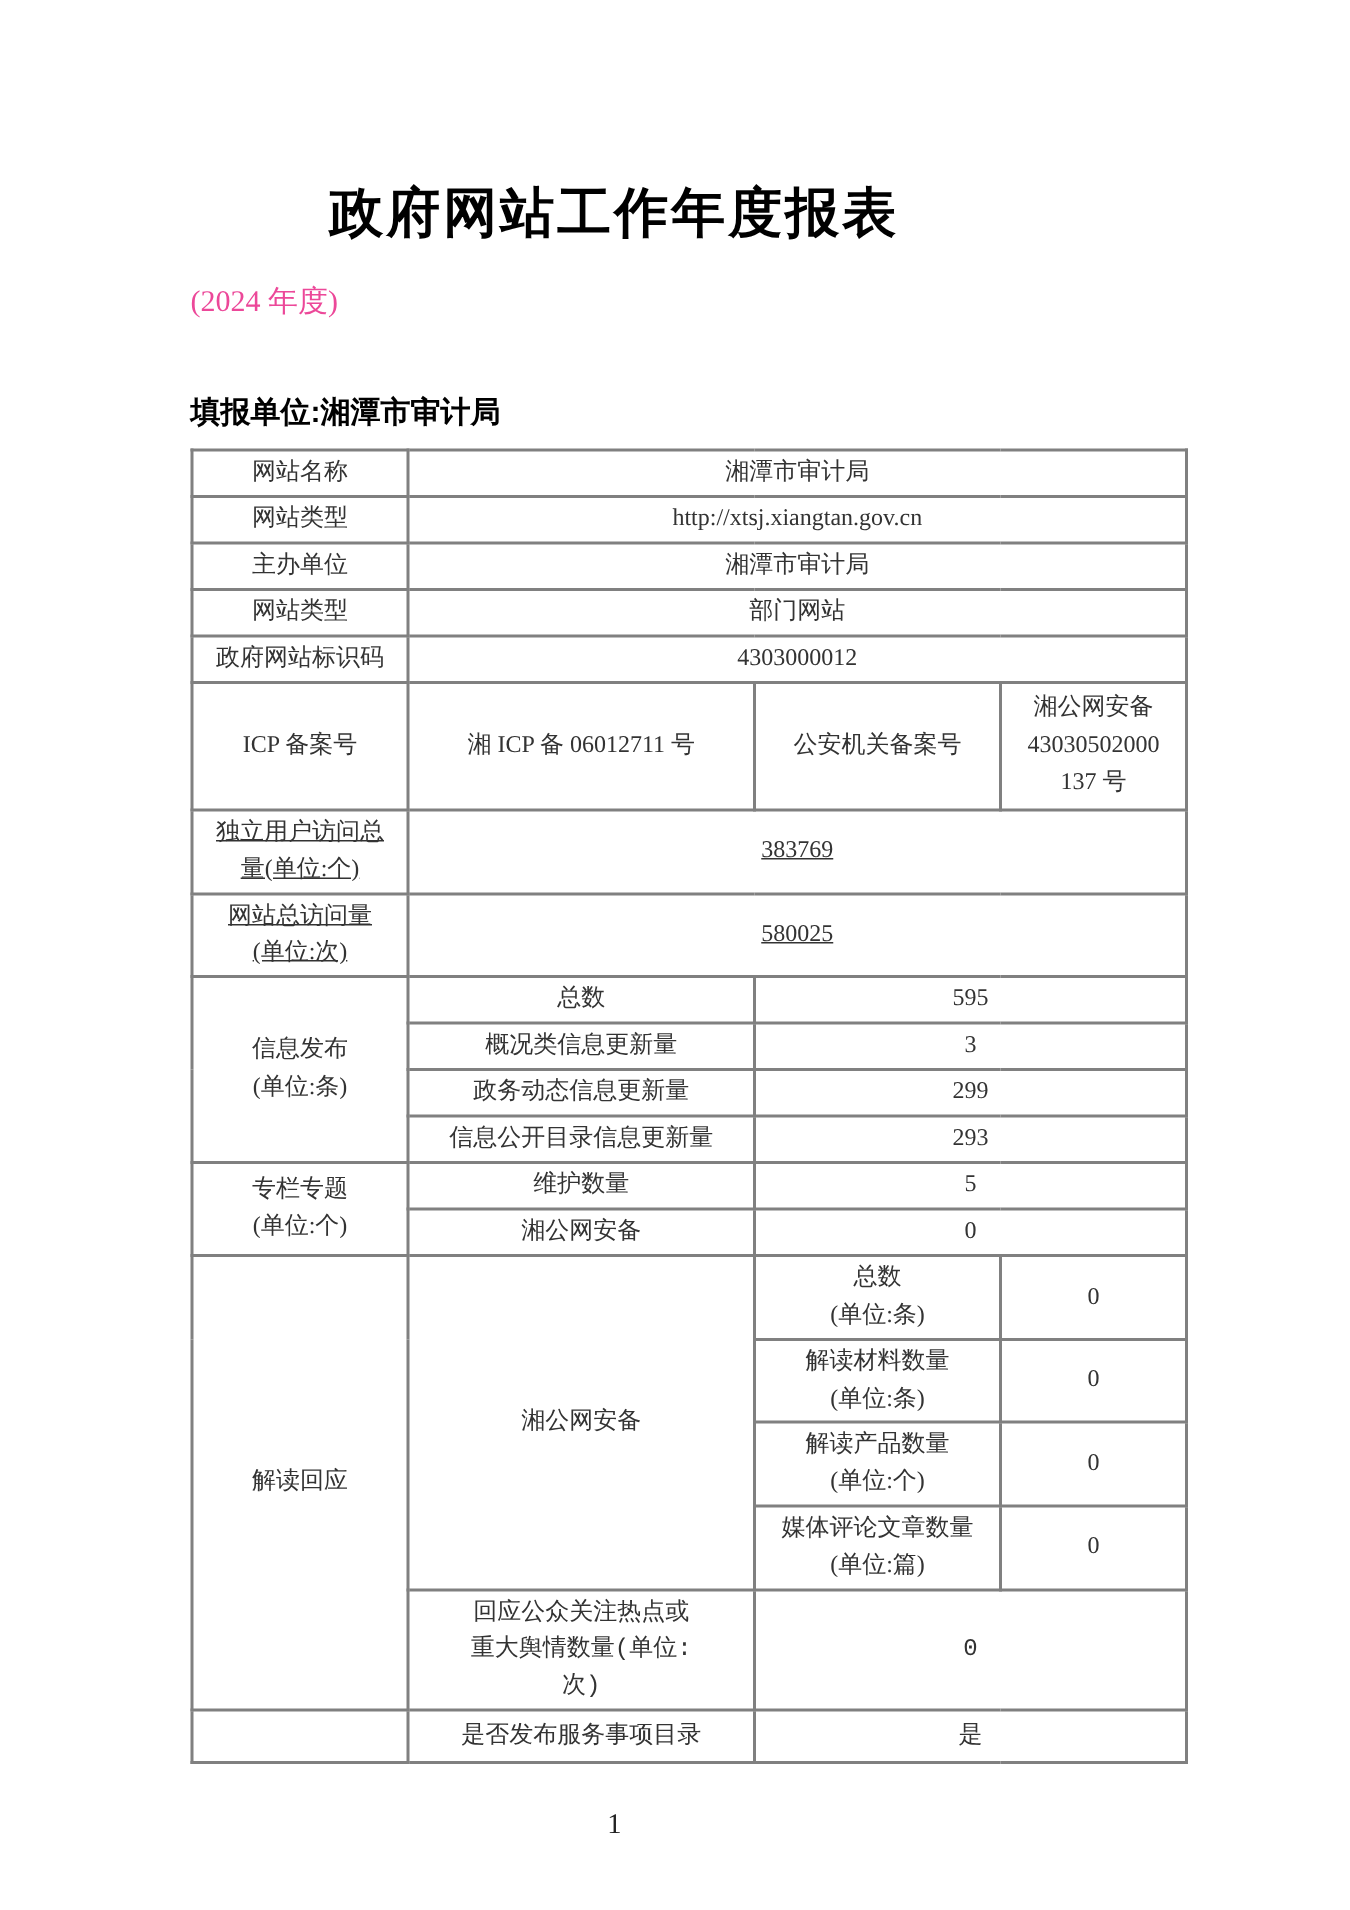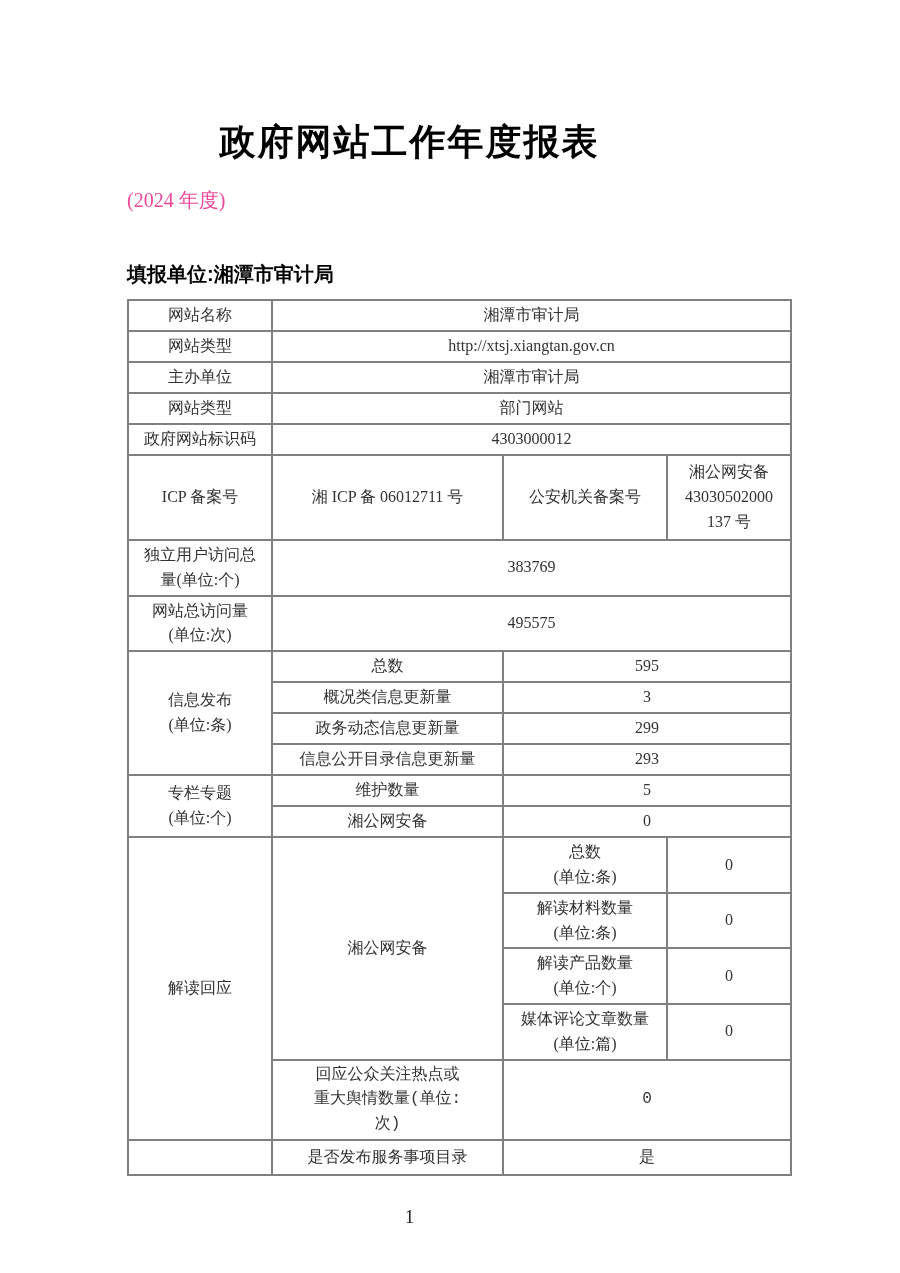--- a/index.html
+++ b/index.html
@@ -45,21 +45,21 @@
     text-align:center;
     vertical-align:middle;
     font-size:16px;
     line-height:1.55;
     padding:2px 5px;
     color:#333333;
   }
   .ml { white-space:pre-line;border-radius:29px; }
   .rh31 { height:31px; }
   .rh85 { height:85px; }
-  .rh55 { height:55px; }
+  .rh55 { height:55px;text-decoration:underline; }
   .rh52 { height:52px; }
   .rh78 { height:78px;font-family:Liberation Mono, monospace; }
   .rh35 { height:35px; }
   .page-number {
     margin-top:30px;
     text-align:center;
     font-size:19px;
     color:#222222;
   }
 </style>
@@ -112,21 +112,21 @@
     </tr>
 
     <tr class="rh55">
       <td class="ml">独立用户访问总
 量(单位:个)</td>
       <td colspan="3">383769</td>
     </tr>
     <tr class="rh55">
       <td class="ml">网站总访问量
 (单位:次)</td>
-      <td colspan="3">495575</td>
+      <td colspan="3">580025</td>
     </tr>
 
     <tr class="rh31">
       <td rowspan="4" class="ml">信息发布
 (单位:条)</td>
       <td>总数</td>
       <td colspan="2">595</td>
     </tr>
     <tr class="rh31">
       <td>概况类信息更新量</td>

